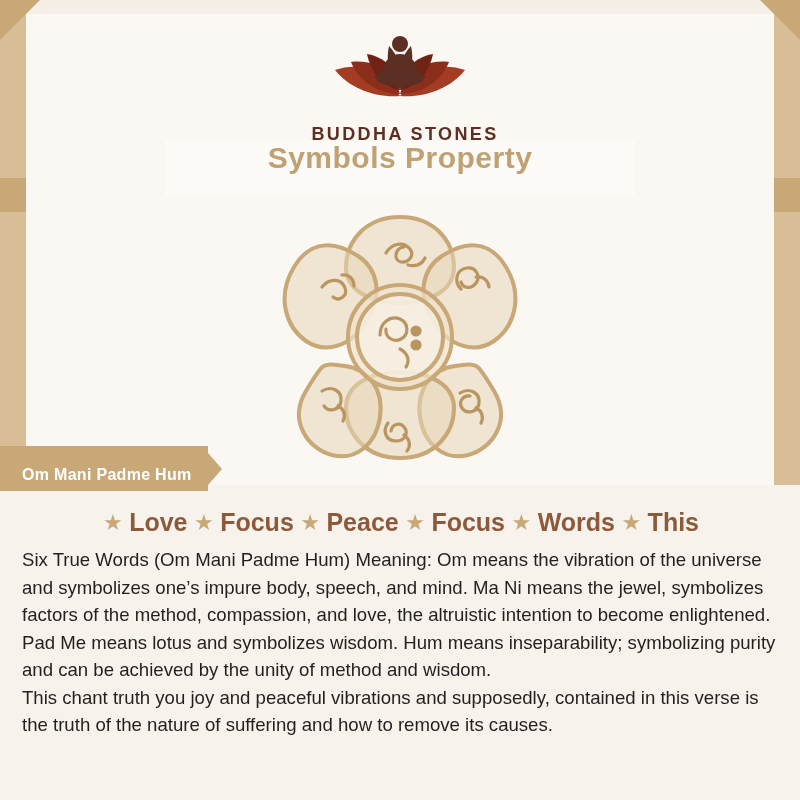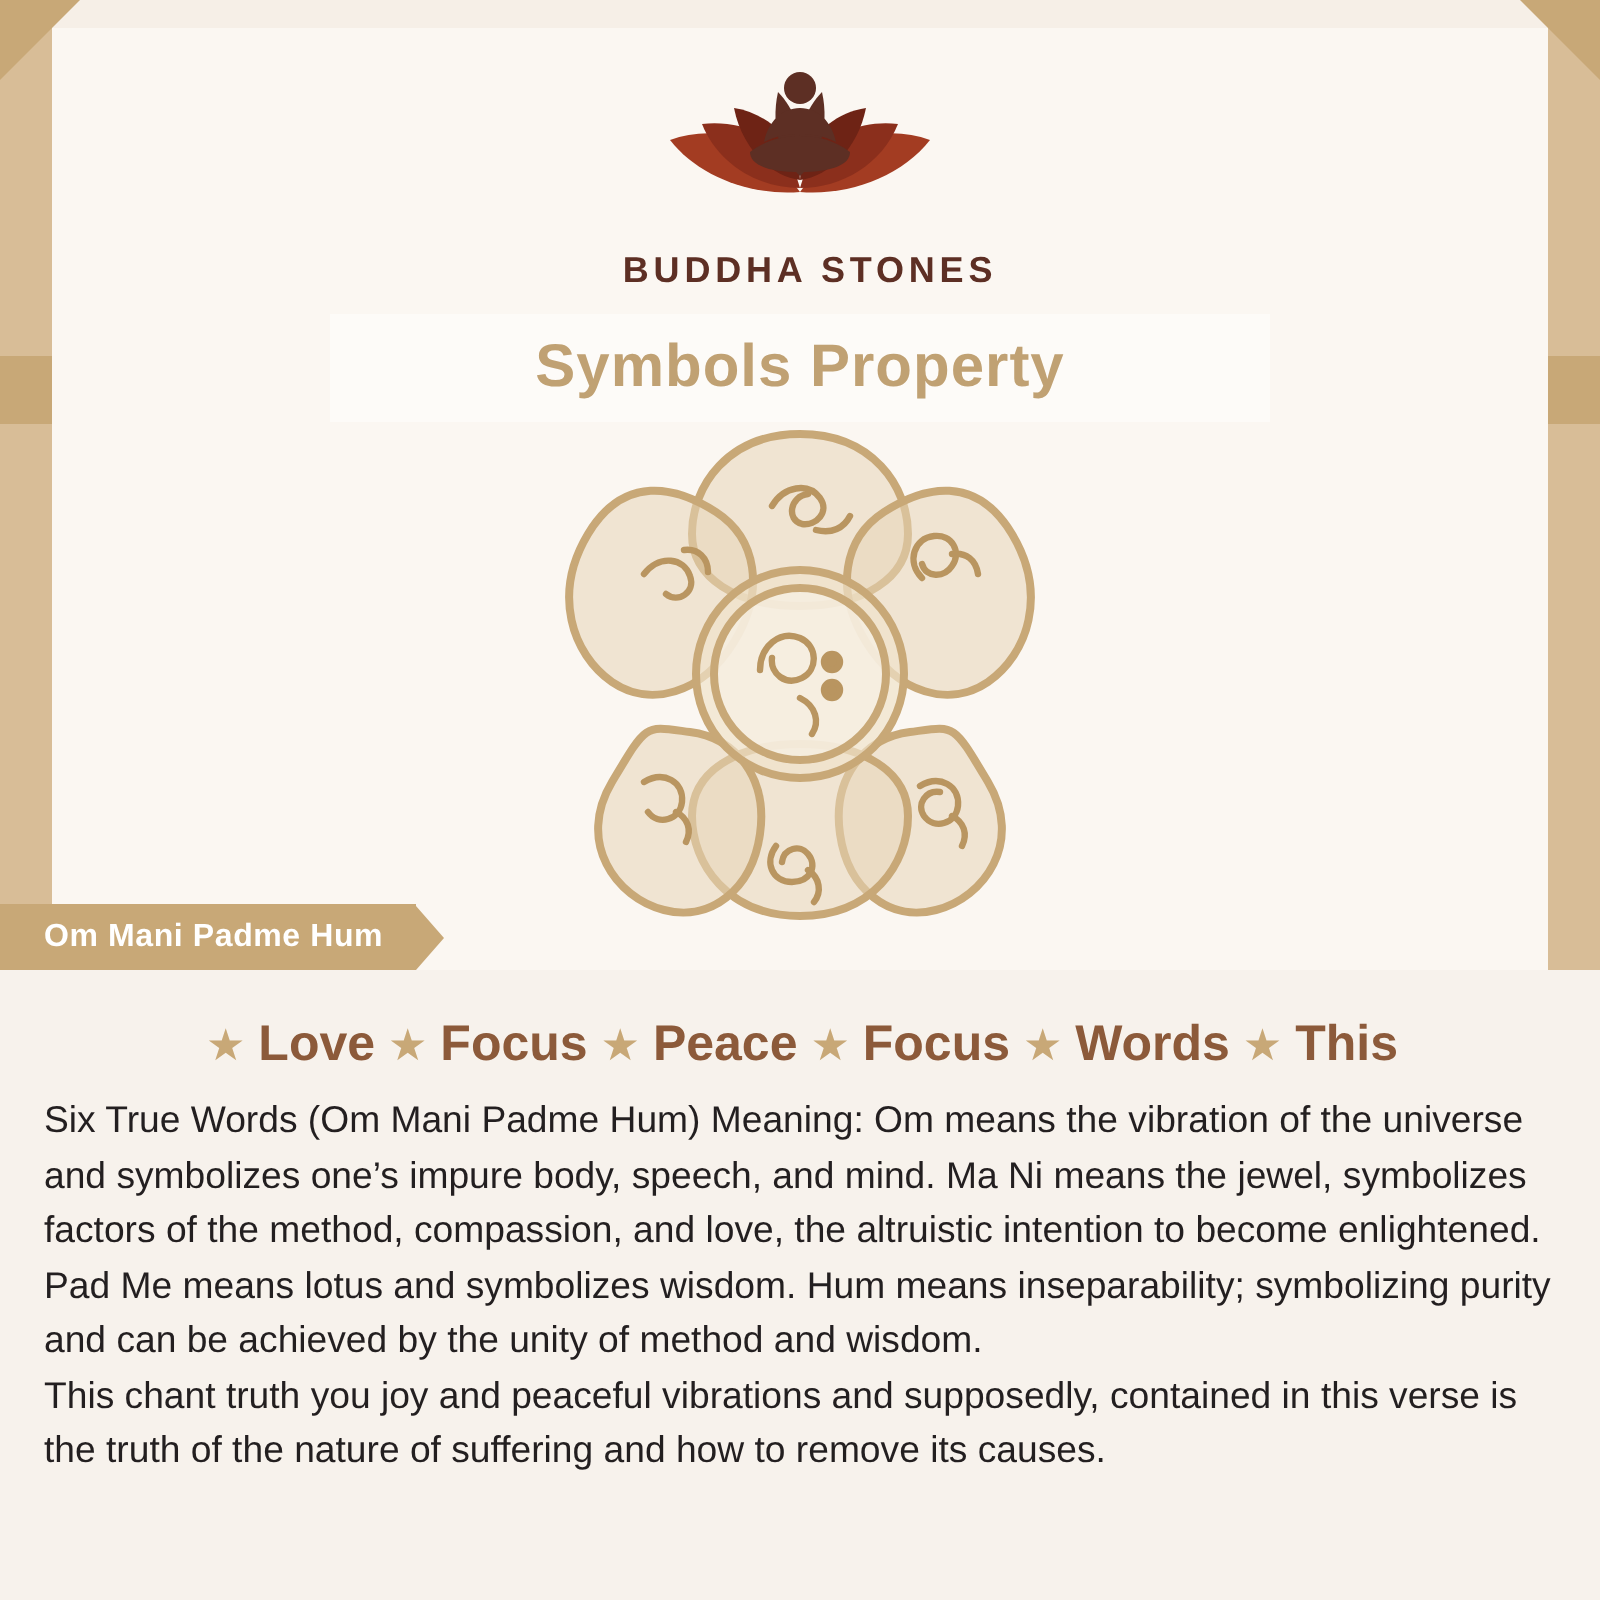--- a/index.html
+++ b/index.html
@@ -100,28 +100,28 @@
     font-weight: bold;
     letter-spacing: 2.4px;
     color: #5d2f24;
     font-family: "Liberation Sans", sans-serif;
     margin-left: 10px;
   }
 
   
   .title-band {
     position: absolute;
-    top: 157px;
+    top: 141px;
     left: 165px;
     width: 470px;
     height: 54px;
     background: #fdfbf8;
     z-index: 3;
     display: flex;
-    align-items: center;
+    align-items: flex-start;
     justify-content: center;
   }
   .title-band .title-text {
     font-size: 30px;
     font-weight: bold;
     color: #c0a173;
     letter-spacing: 0.5px;
     font-family: "Liberation Sans", sans-serif;
   }
 
@@ -143,21 +143,21 @@
     height: 33px;
     z-index: 5;
     display: flex;
     align-items: center;
   }
   .ribbon-body {
     background: #c8a877;
     height: 33px;
     display: flex;
     align-items: center;
-    padding: 0 16px 0 22px;
+    padding: 12px 16px 0 22px;
   }
   .ribbon-label {
     font-size: 16px;
     font-weight: bold;
     color: #ffffff;
     letter-spacing: 0.3px;
     white-space: nowrap;
   }
   .ribbon-notch {
     width: 0;

